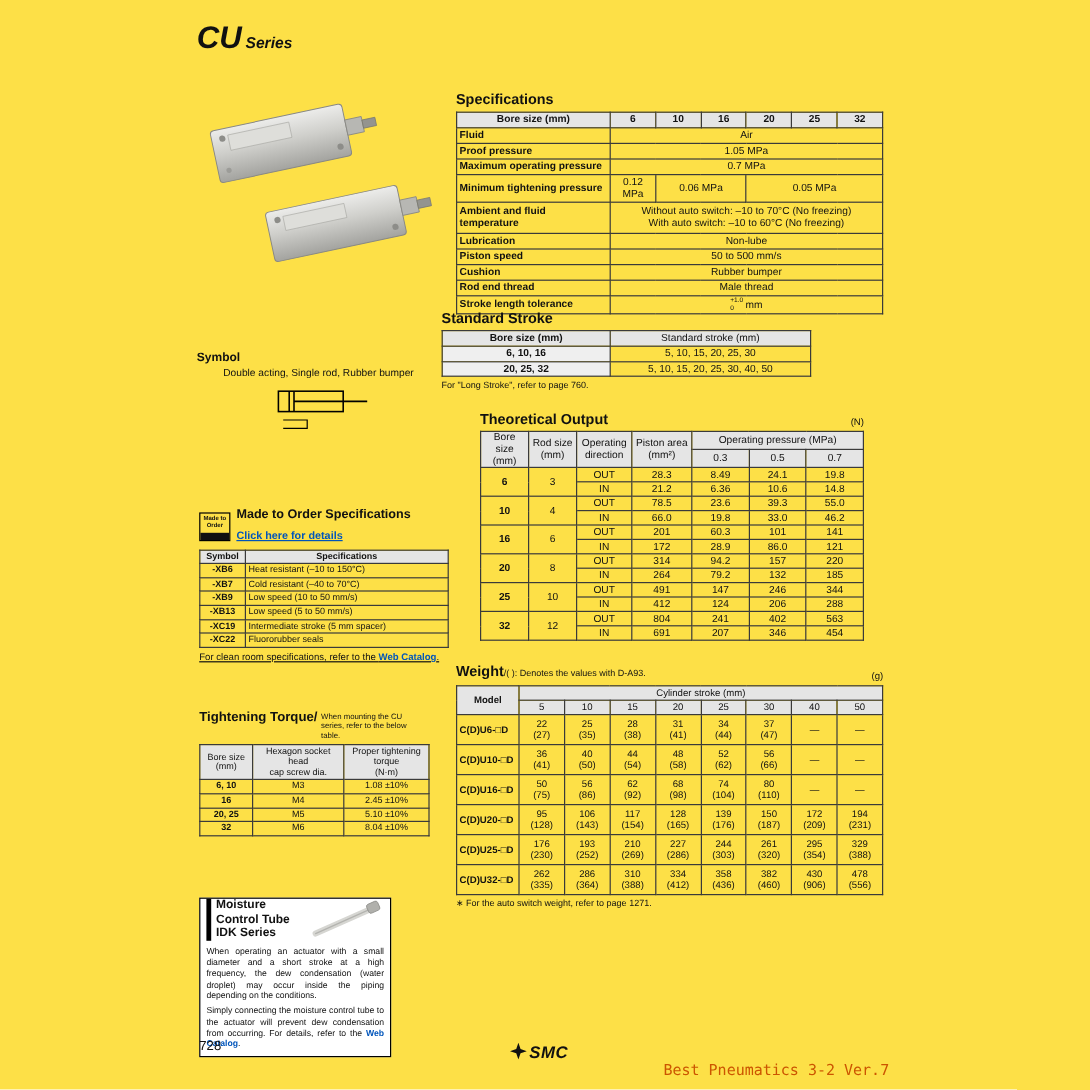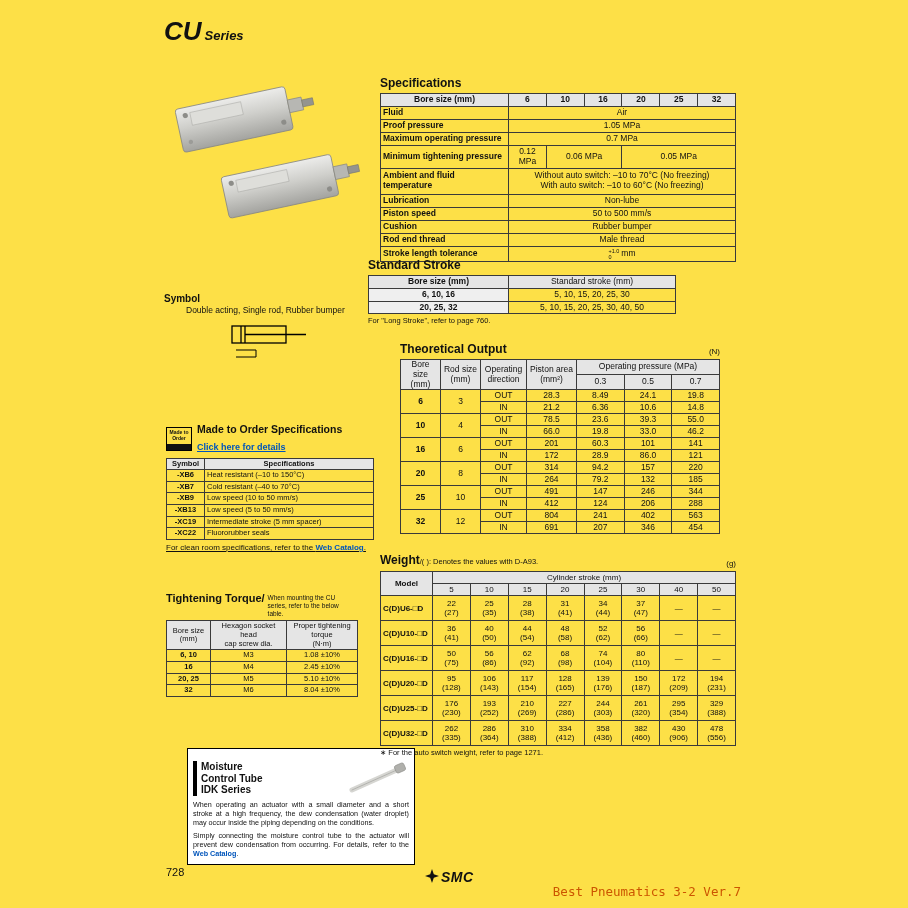--- a/index.html
+++ b/index.html
@@ -53,21 +53,21 @@
   
   .tt-block { position:absolute; left:166px; top:592px; width:192px; }
   .tt-head { display:flex; align-items:flex-start; gap:3px; }
   .tt-title { font-weight:bold; font-size:11px; white-space:nowrap; }
   .tt-note { font-size:6.5px; line-height:1.2; width:88px; padding-top:2px; }
   .tt-block .tbl { margin-top:3px; }
   .tt-block .tbl td { font-size:7.5px; }
   .tt-block .hdr { font-size:6.5px; }
 
   
-  .moisture-box { position:absolute; left:166px; top:748px; width:228px; border:1.5px solid #000; padding:12px 5px 5px 5px; background:#fff;margin-left:21px; }
+  .moisture-box { position:absolute; left:166px; top:748px; width:160px; border:1.5px solid #000; padding:0 5px 5px 5px; background:#fff; }
   .moist-head { display:flex; justify-content:space-between; }
   .moist-titlewrap { display:flex; gap:4px; }
   .moist-bar { width:4px; background:#000; flex:none; }
   .moist-title div { font-weight:bold; font-size:10px; line-height:1.15; }
   .moist-body { font-size:7.2px; line-height:1.3; margin-top:4px; text-align:justify; }
   .moist-body p + p { margin-top:3px; }
 
   
   .spec-block { position:absolute; left:380px; top:76px; width:356px; }
   .spec-block .tbl td { height:13px; }

